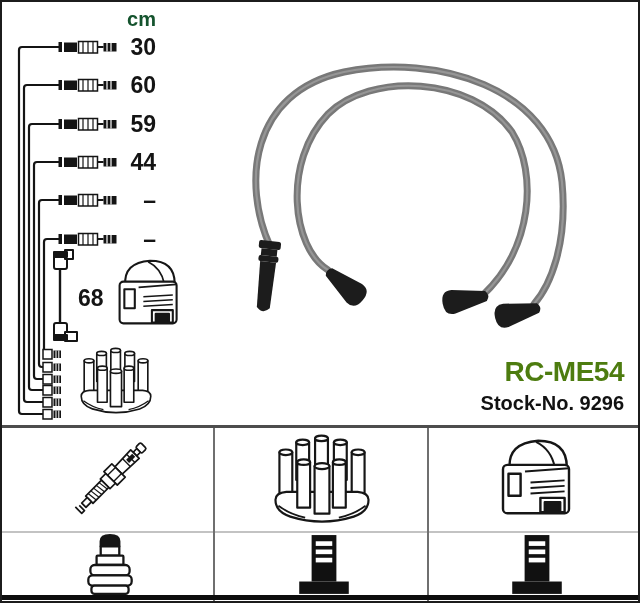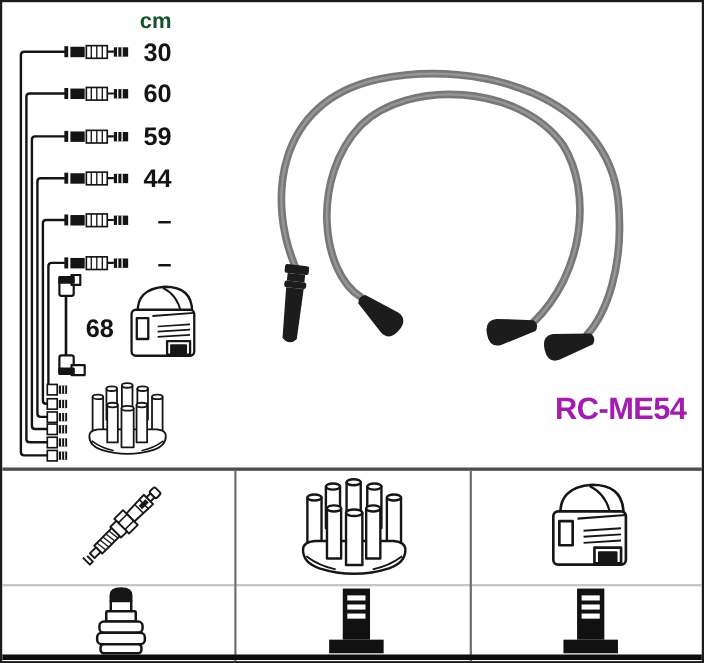--- a/index.html
+++ b/index.html
@@ -16,21 +16,21 @@
   .cm-label {
     position:absolute; left:92px; top:6px; width:62px; text-align:right;
     font-weight:bold; font-size:20px; color:#14532d;
   }
   .len68 {
     position:absolute; left:64px; top:283px; width:40px;
     font-weight:bold; font-size:23px; color:#141414;margin-left:12px;
   }
   .code {
     position:absolute; right:14px; top:354px; font-size:28px;
-    font-weight:bold; letter-spacing:-0.5px; color:#a21caf;
+    font-weight:bold; letter-spacing:-0.5px; color:#4d7c0f;
   }
   .stock {
     position:absolute; right:14px; top:390px; font-size:20px;
     font-weight:bold; color:#121212;
   }
   .tline { position:absolute; background:#6f6f6f; }
   .t-top    { left:0; top:423px; width:640px; height:3px; background:#4d4d4d; }
   .t-row    { left:0; top:529px; width:640px; height:2px; background:#c3c3c3; }
   .t-bottom { left:0; bottom:1px; width:640px; height:5px; background:#0d0d0d; }
   .t-v1 { left:211px; top:426px; width:2px; height:175px; }
@@ -221,20 +221,21 @@
     </g>
     <g transform="translate(254,242) rotate(170)">
       <use href="#sym-boot-cone"></use>
     </g>
     <g transform="translate(306,254) rotate(167)">
       <use href="#sym-boot-cone"></use>
     </g>
   </svg>
 
   <div class="code">RC-ME54</div>
+  <div class="stock">Stock-No. 9296</div>
 
   <div class="tline t-top"></div>
   <div class="tline t-row"></div>
   <div class="tline t-v1"></div>
   <div class="tline t-v2"></div>
   <div class="tline t-bottom"></div>
 
   <svg class="abs" style="left:48px;top:426px" width="120" height="102" viewBox="0 0 120 102">
     <use href="#sym-plug" transform="translate(60,51) rotate(45) scale(0.86) translate(-17,-56)"></use>
   </svg>

